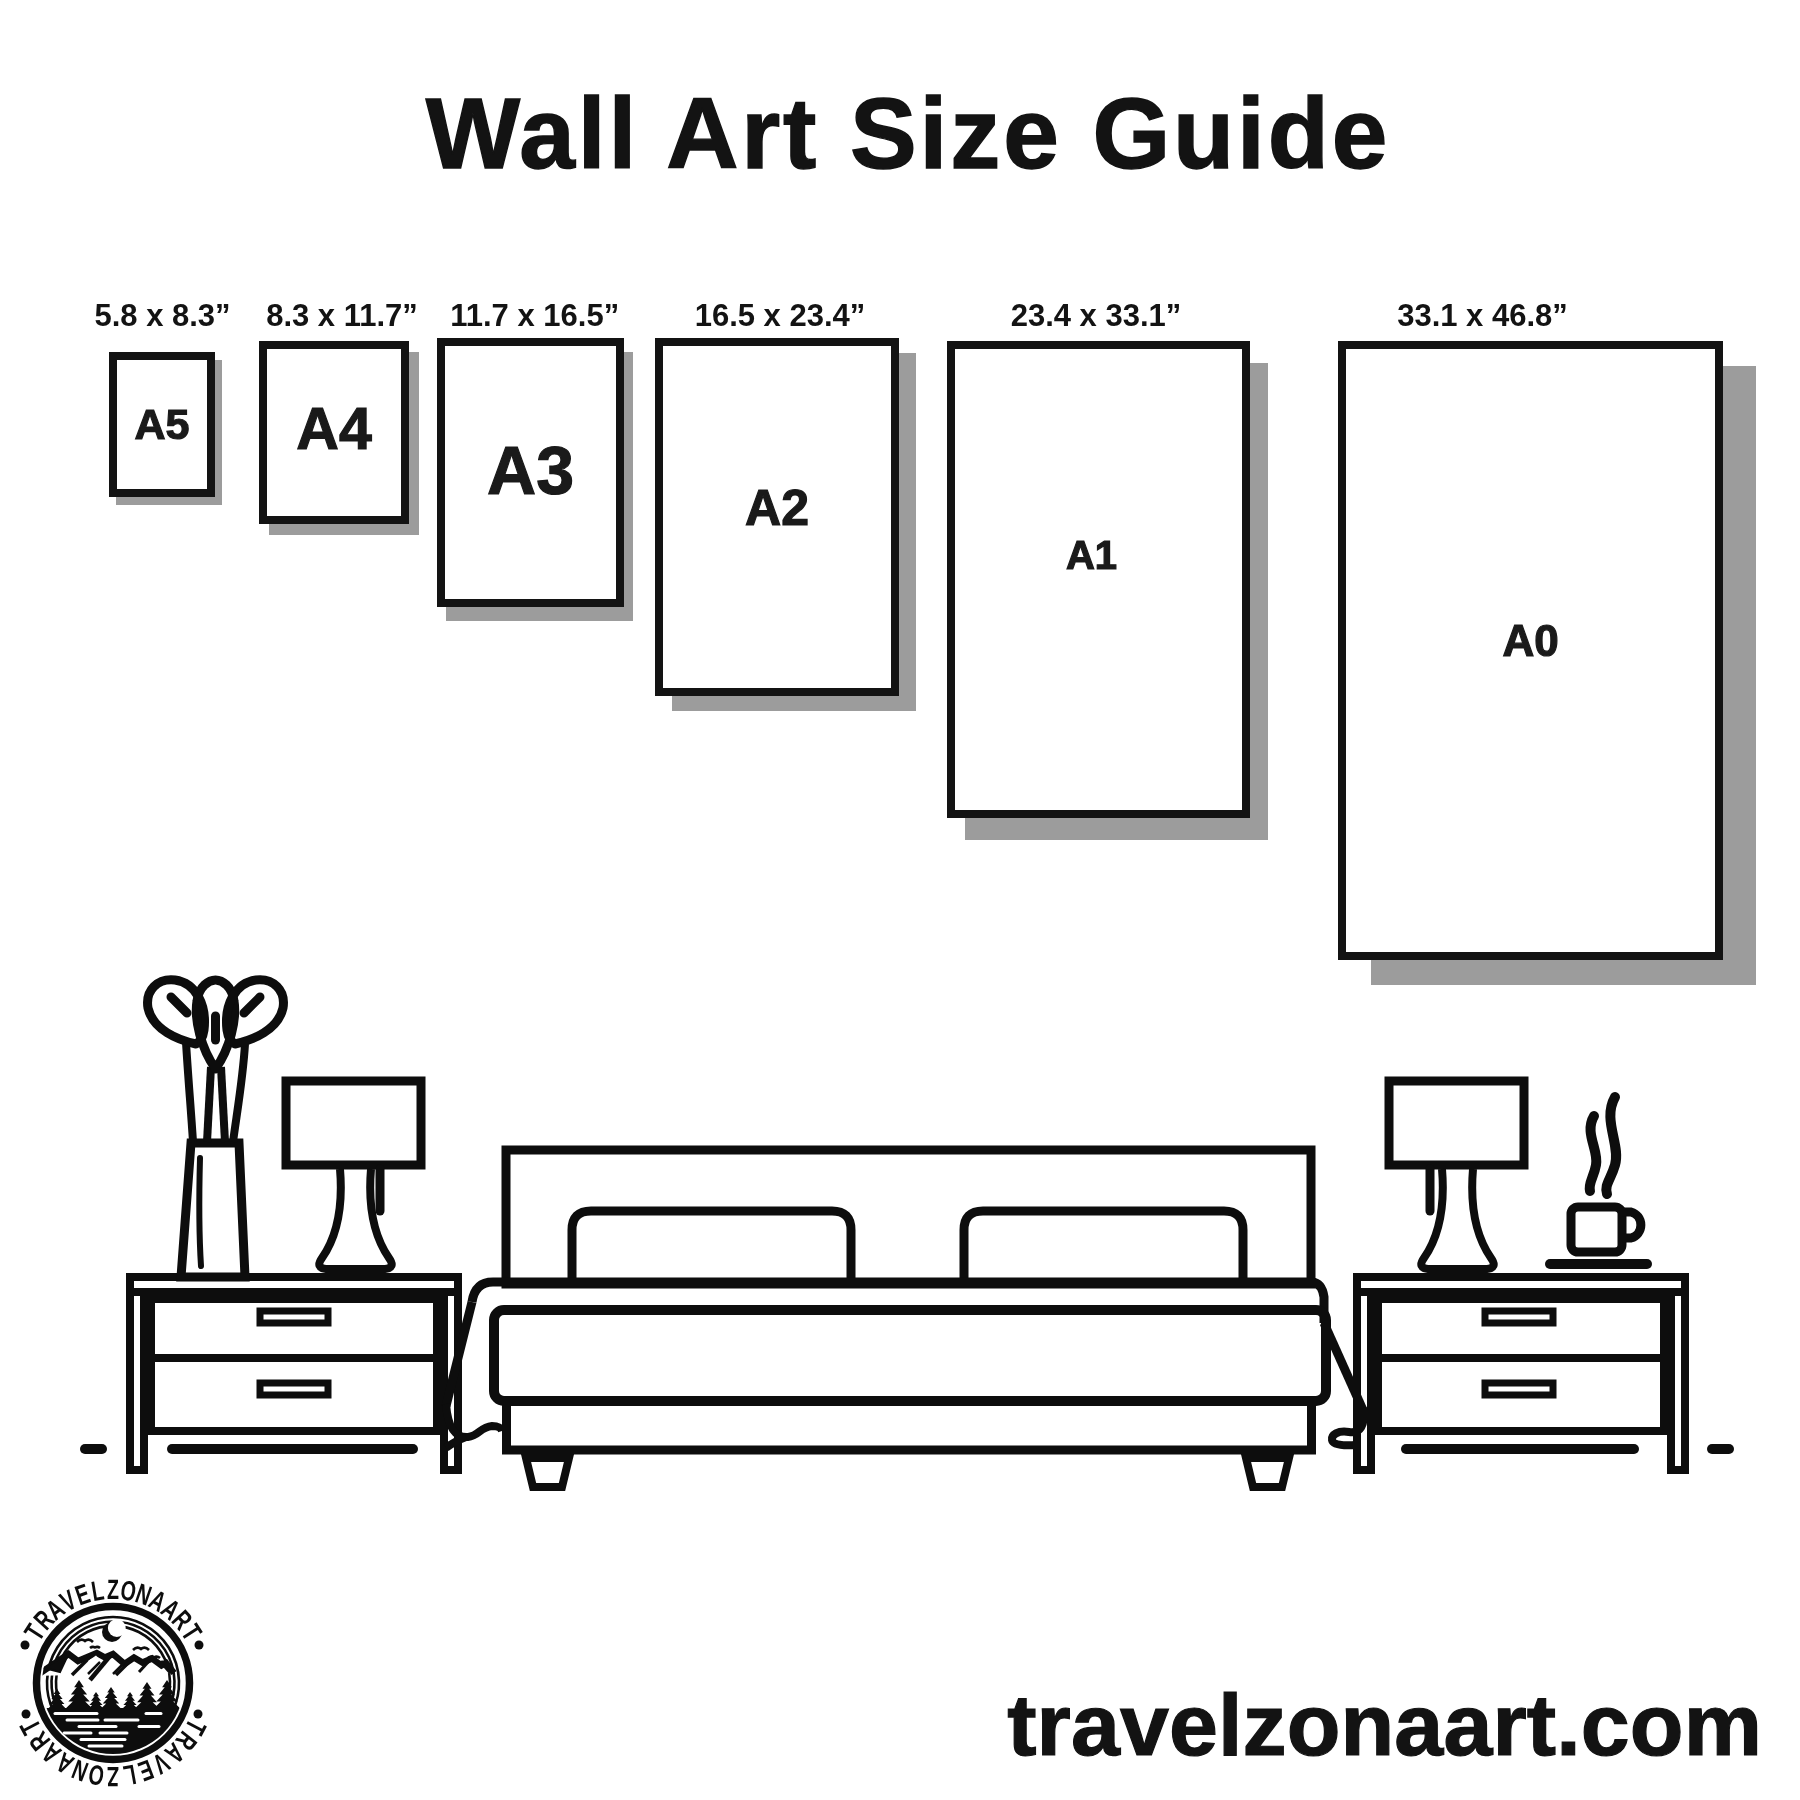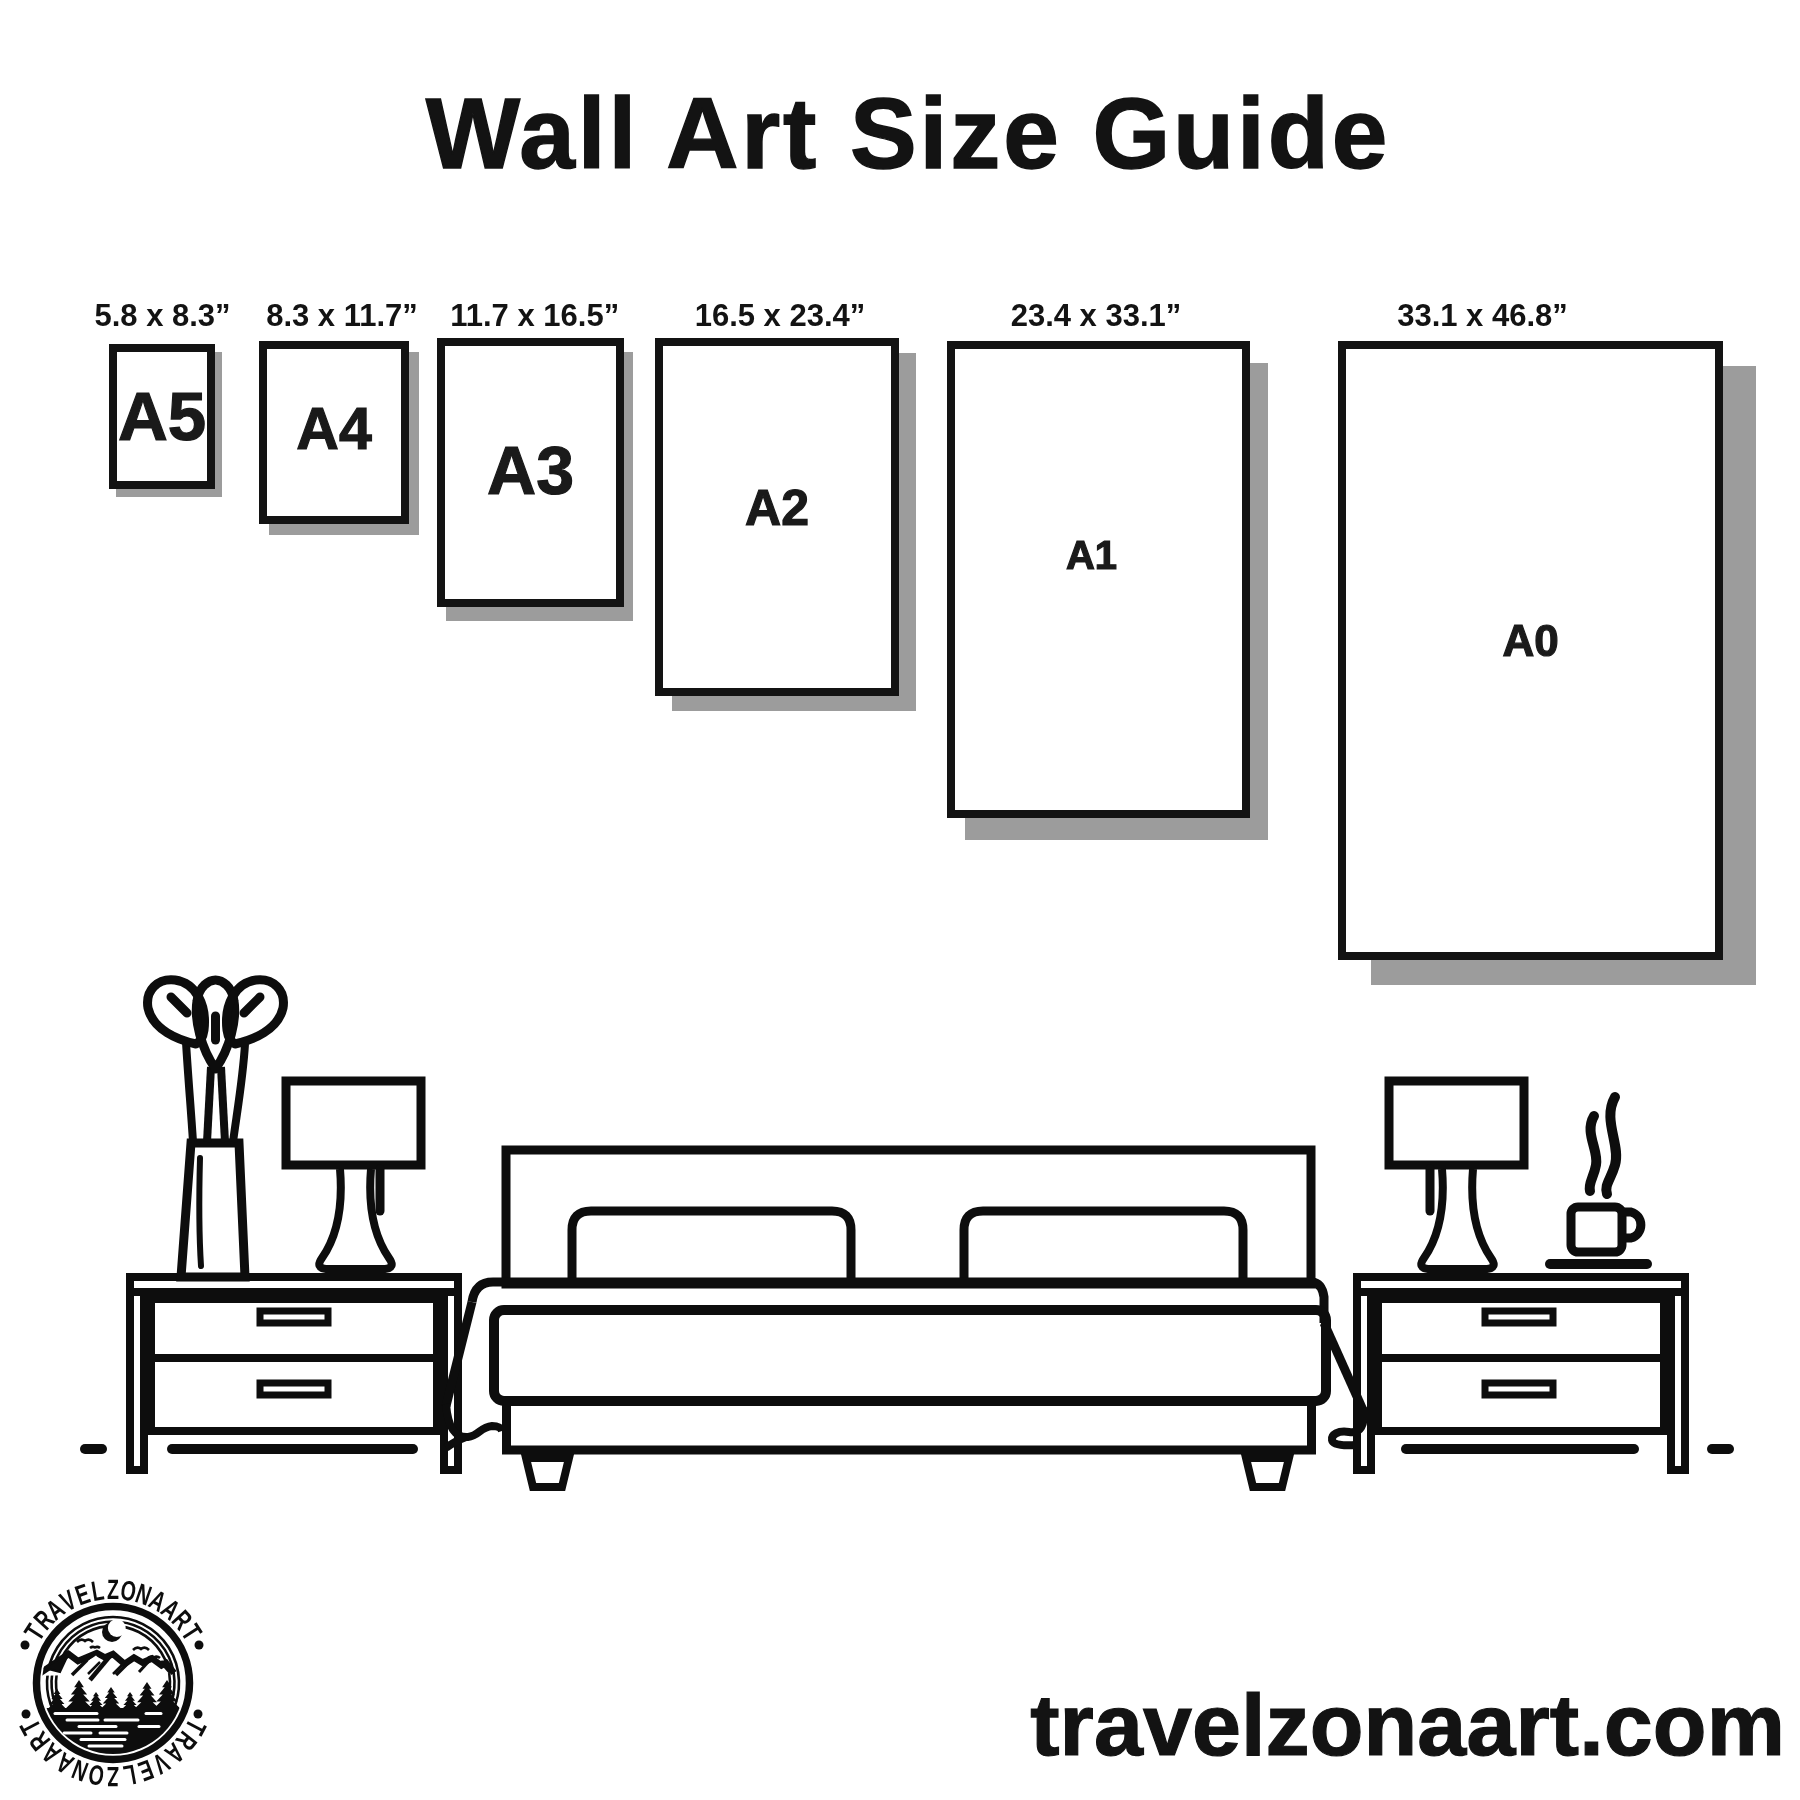--- a/index.html
+++ b/index.html
@@ -8,22 +8,22 @@
   .paper{position:absolute;border:8px solid #131313;background:#fff;
          display:flex;align-items:center;justify-content:center;
          color:#1a1a1a;font-weight:bold;-webkit-text-stroke:1.2px #1a1a1a;}
 </style>
 </head>
 <body>
 
 <div style="position:absolute;left:8px;top:76px;width:1800px;text-align:center;
      font-size:100px;font-weight:bold;color:#131313;letter-spacing:2.9px;-webkit-text-stroke:1.4px #131313;">Wall Art Size Guide</div>
 
-<div class="paper" style="left:109px;top:344px;width:90px;height:129px;
-     box-shadow:7px 8px 0 #9c9c9c;font-size:69px;">A5</div>
+<div class="paper" style="left:109px;top:352px;width:90px;height:129px;
+     box-shadow:7px 8px 0 #9c9c9c;font-size:43px;">A5</div>
 
 <div class="paper" style="left:259px;top:341px;width:134px;height:167px;
      box-shadow:10px 11px 0 #9c9c9c;font-size:59px;">
     <span style="position:relative;top:-4px;">A4</span>
   </div>
 
 <div class="paper" style="left:437px;top:338px;width:171px;height:253px;
      box-shadow:9px 14px 0 #9c9c9c;font-size:68px;">
     <span style="position:relative;top:-3px;">A3</span>
   </div>
@@ -337,13 +337,13 @@
           <text x="0" y="0">R</text>
         </g>
 <g transform="rotate(62.00 113 1683) translate(113 1767) rotate(180) scale(0.7 1)">
           <text x="0" y="0">T</text>
         </g>
 </g>
 </g>
 </svg>
 
 <div style="position:absolute;left:0;top:1674px;width:1762px;text-align:right;
-     font-size:88px;font-weight:bold;color:#131313;letter-spacing:0.1px;margin-left:23px;-webkit-text-stroke:1.2px #131313;">travelzonaart.com</div>
+     font-size:88px;font-weight:bold;color:#131313;letter-spacing:0.1px;-webkit-text-stroke:1.2px #131313;">travelzonaart.com</div>
 
 </body></html>

